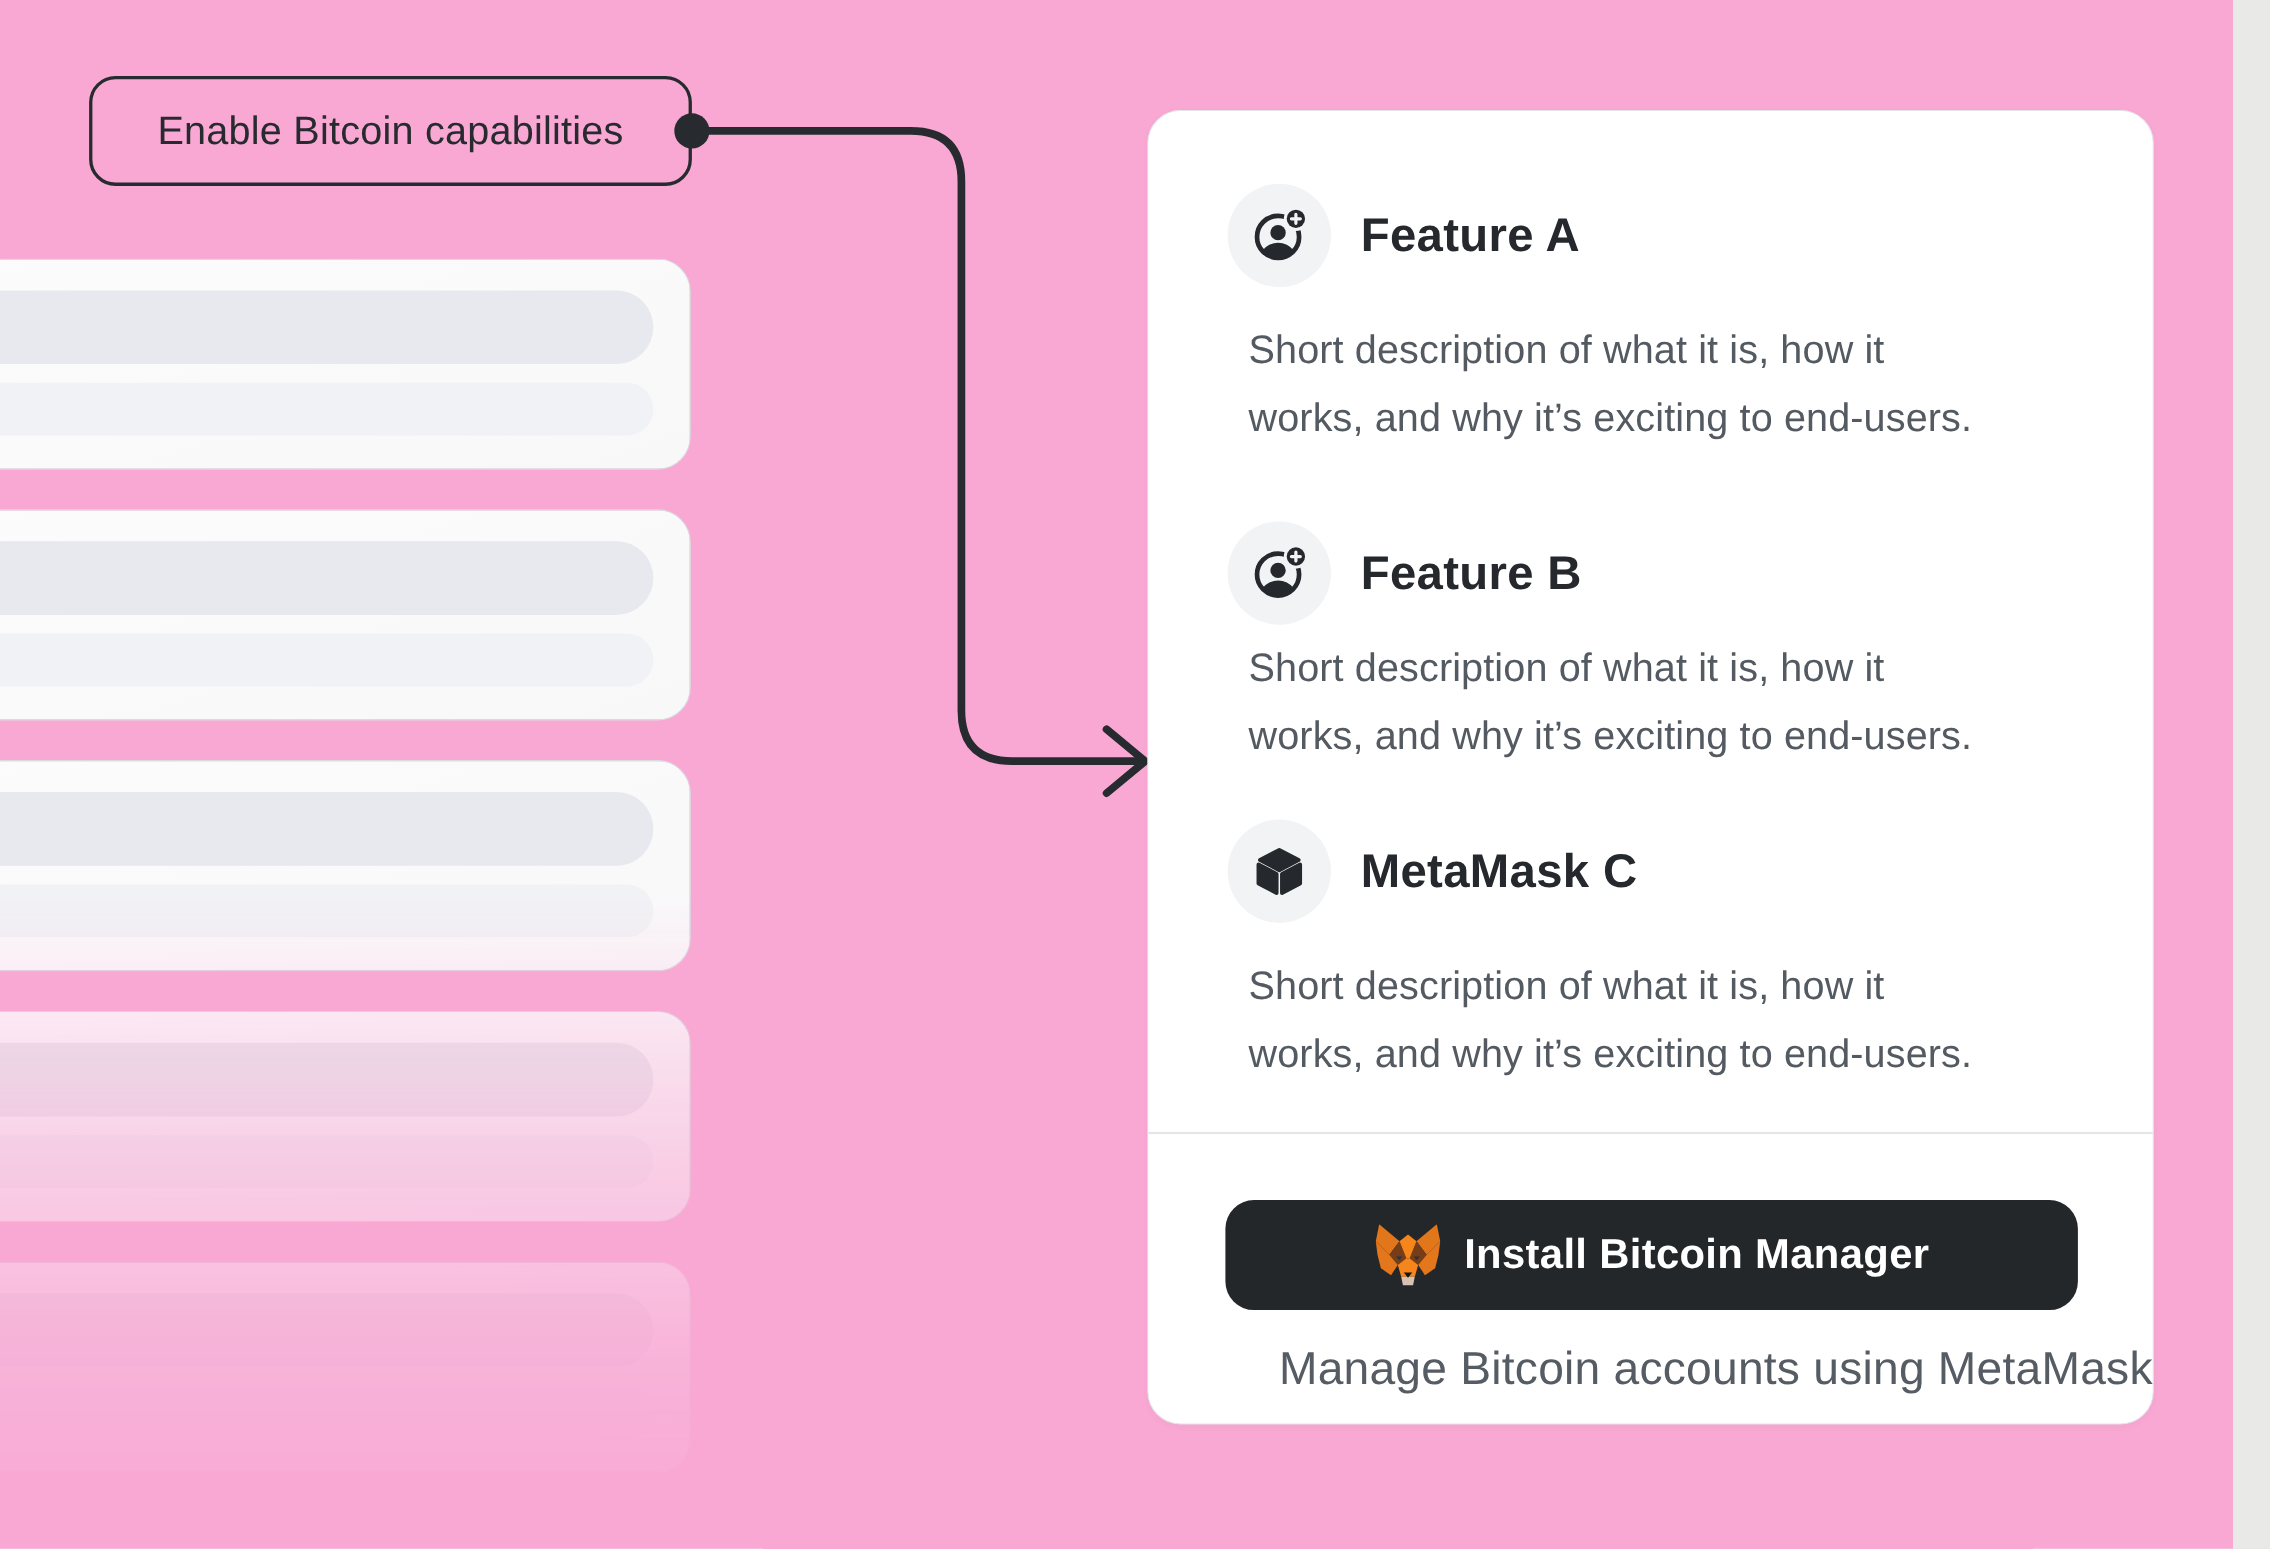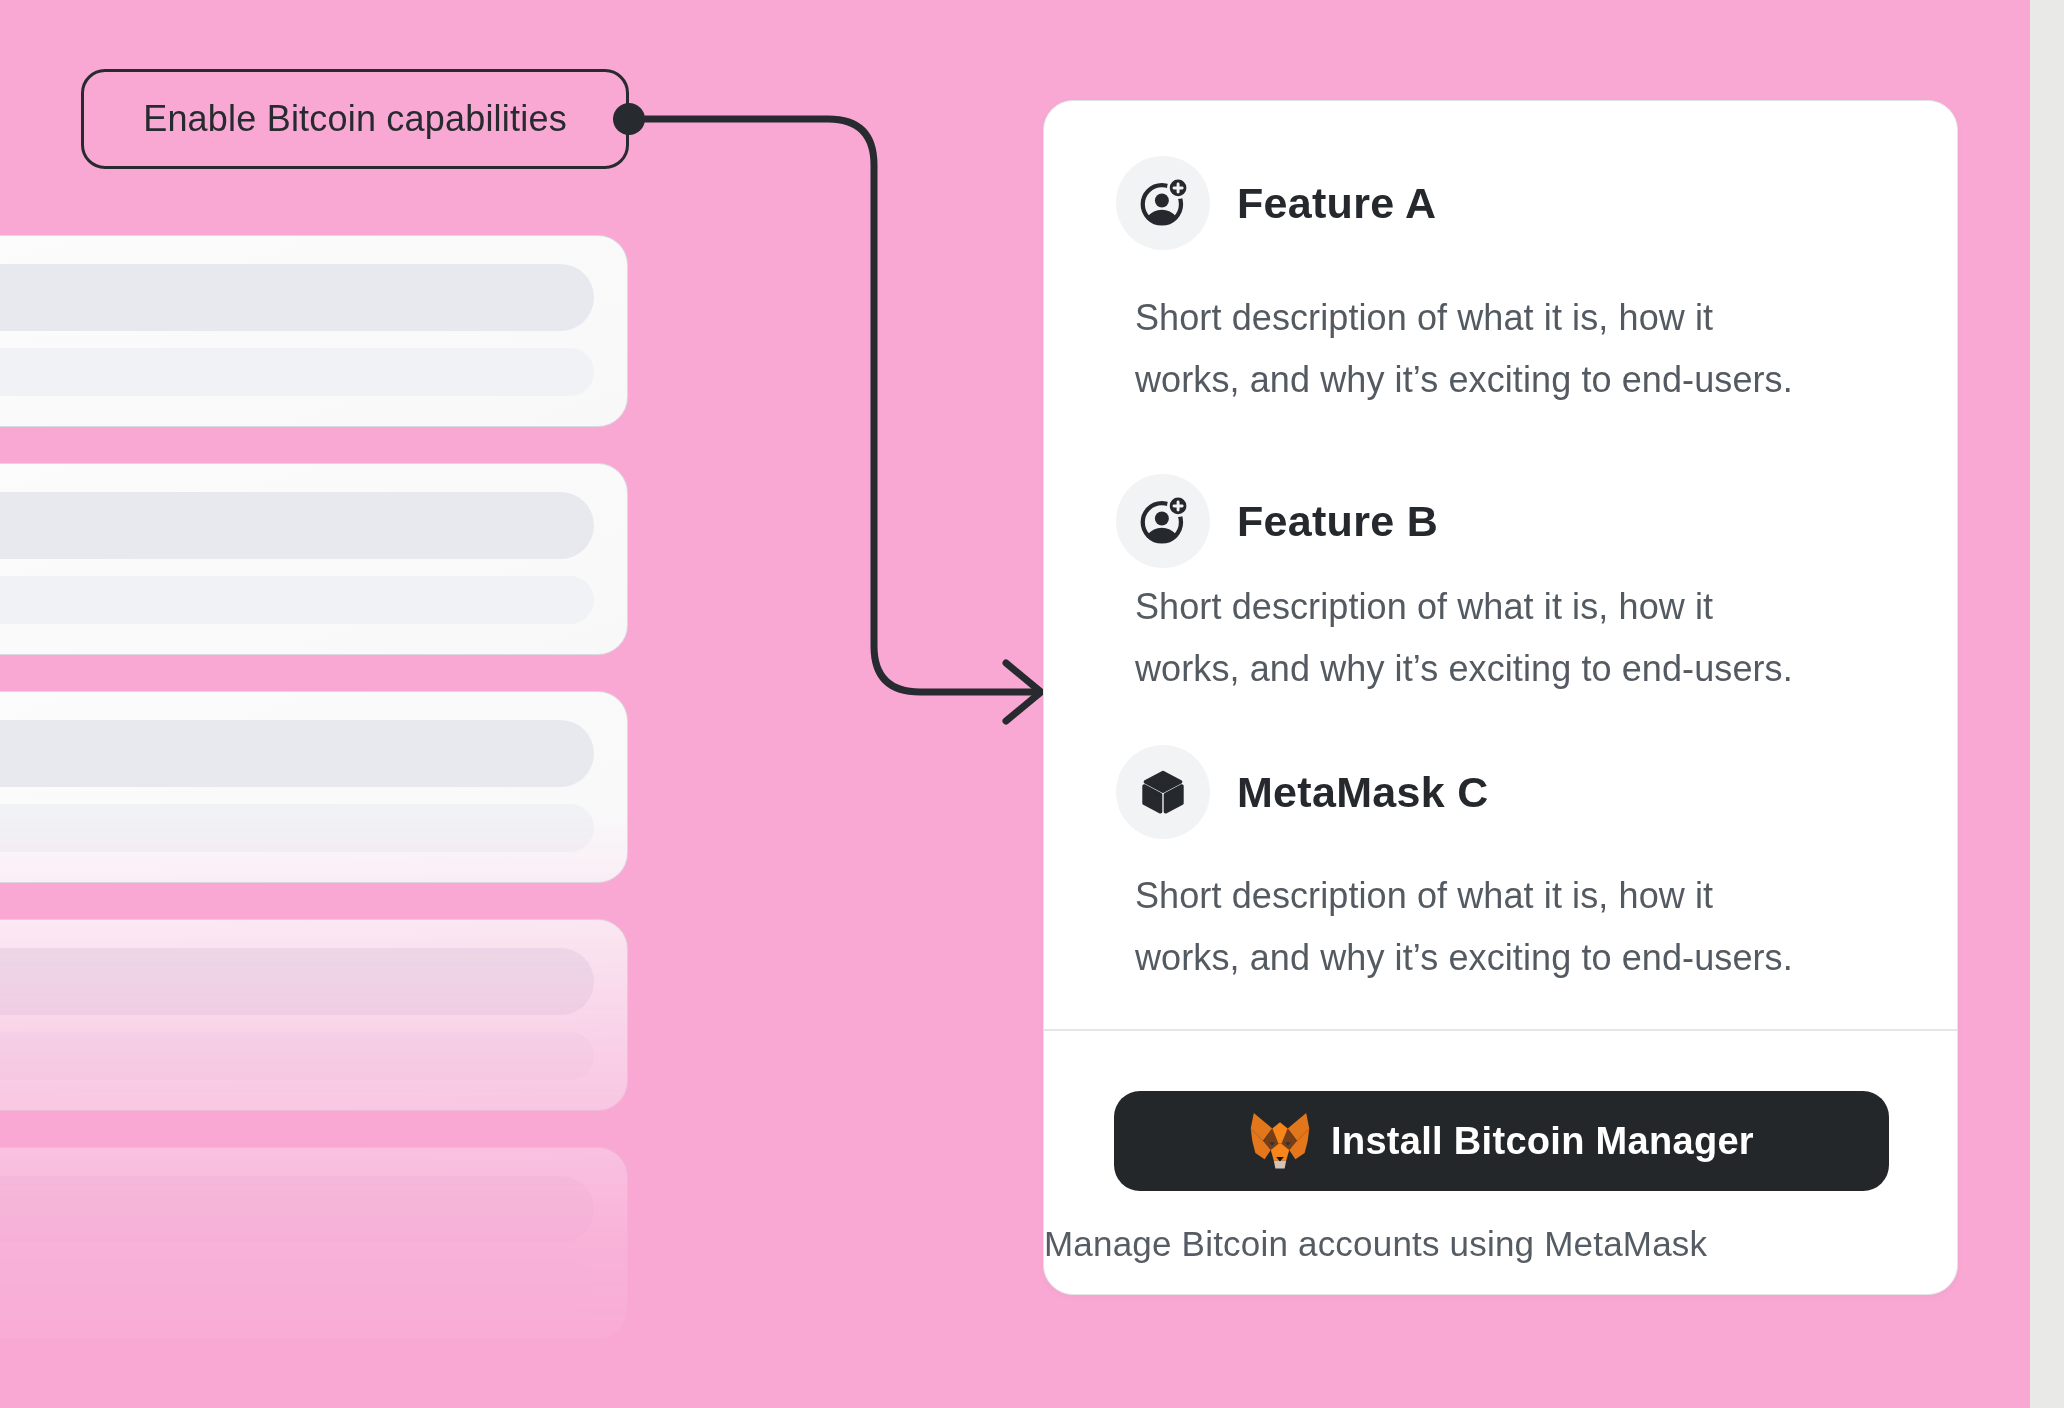--- a/index.html
+++ b/index.html
@@ -52,40 +52,40 @@
     background:#f2f3f5;display:flex;align-items:center;justify-content:center;
   }
   .feature-title{
     position:absolute;left:193px;height:94px;display:flex;align-items:center;
     font-size:43px;font-weight:700;color:#25282d;letter-spacing:.3px;
   }
   .feature-desc{
     position:absolute;left:91px;width:800px;
     font-size:36px;line-height:62px;color:#545a61;letter-spacing:.1px;
   }
-  .f0 .feature-icon,.f0 .feature-title{top:55px;text-align:center;}
+  .f0 .feature-icon,.f0 .feature-title{top:66px;text-align:center;}
   .f0 .feature-desc{top:186px;}
   .f1 .feature-icon,.f1 .feature-title{top:373px;}
   .f1 .feature-desc{top:475px;}
   .f2 .feature-icon,.f2 .feature-title{top:644px;}
   .f2 .feature-desc{top:764px;}
 
   .panel-divider{position:absolute;left:0;right:0;top:928px;height:2px;background:#e4e5e9;}
 
   .install-btn{
     position:absolute;left:70px;top:990px;width:775px;height:100px;
     background:#24272a;border:none;border-radius:26px;cursor:pointer;
     display:flex;align-items:center;justify-content:center;gap:20px;
     font-family:"Liberation Sans", sans-serif;
   }
   .install-btn .btn-label{font-size:38px;font-weight:700;color:#ffffff;letter-spacing:.3px;}
 
   .panel-caption{
     position:absolute;left:0;right:0;top:1121px;
-    text-align:left;font-size:35px;line-height:44px;color:#565c64;letter-spacing:.2px;
+    text-align:right;font-size:42px;line-height:44px;color:#565c64;letter-spacing:.2px;
   }
 </style>
 </head>
 <body>
 
 <div class="stage">
 
   <div class="skeleton">
     <div class="skel-card" style="top:0">
       <div class="skel-bar b1"></div>

